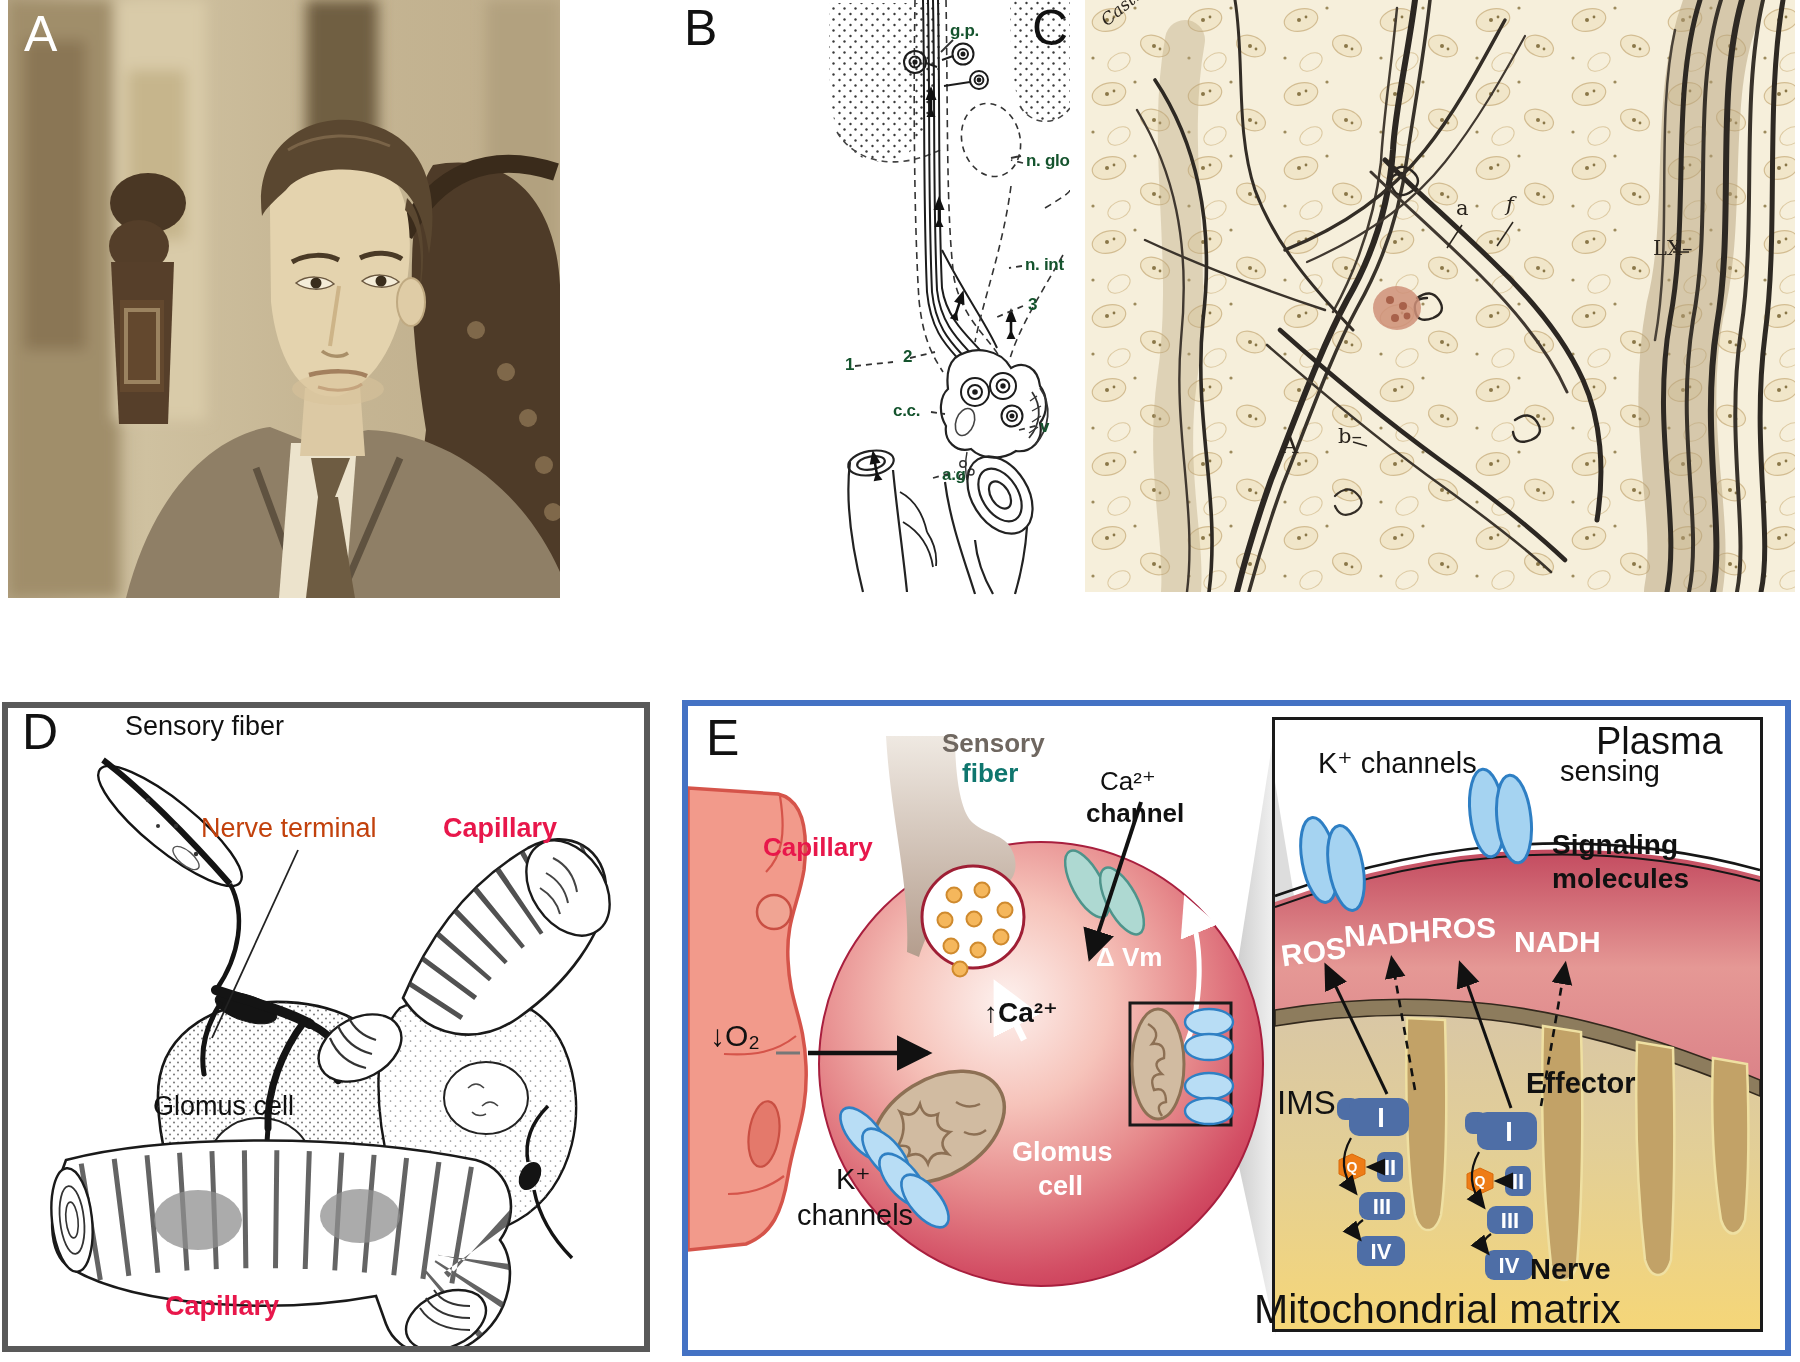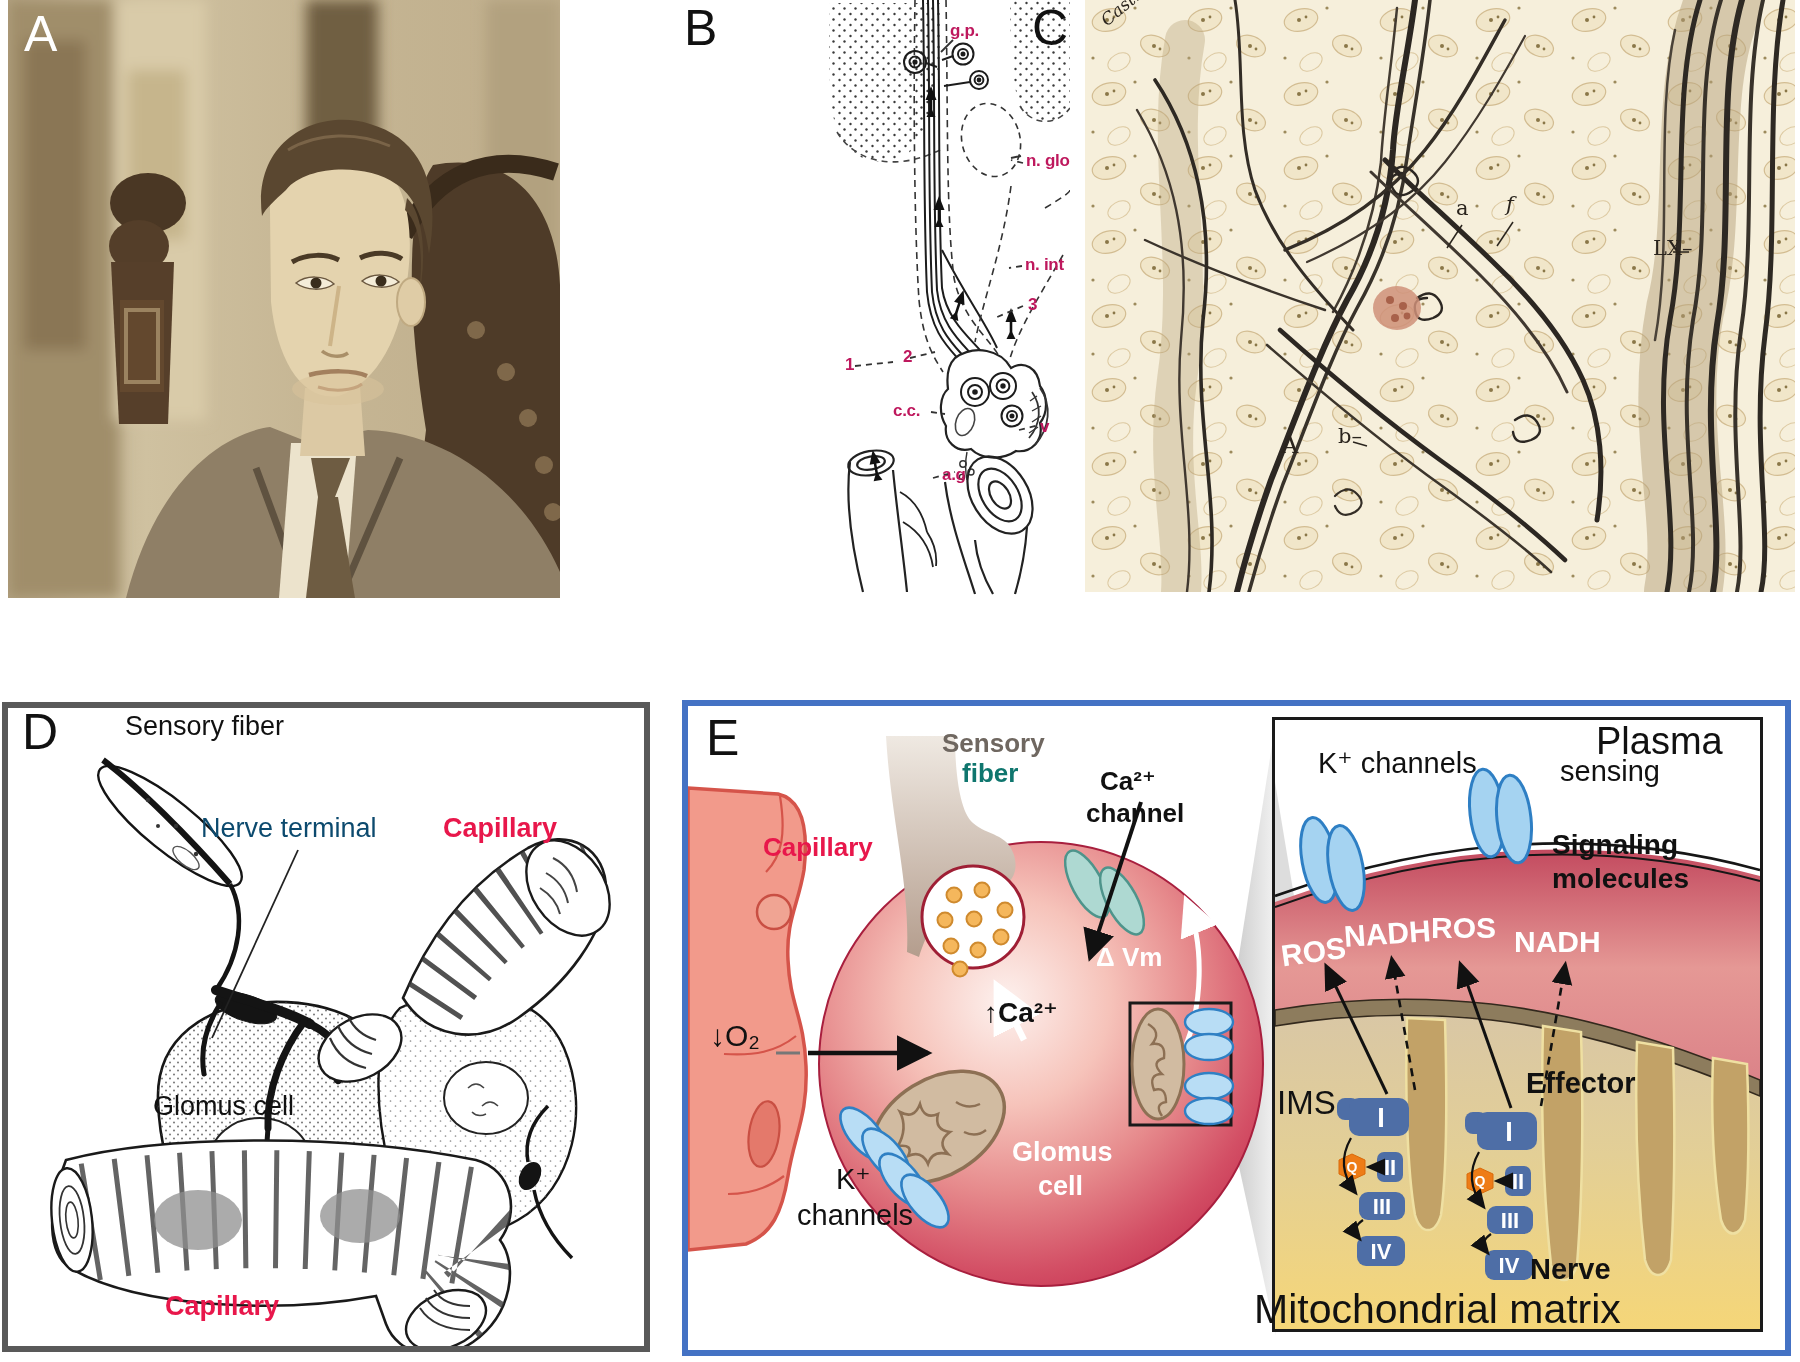--- a/index.html
+++ b/index.html
@@ -2,21 +2,21 @@
 <html><head>
 <meta charset="utf-8">
 <style>
   html,body{margin:0;padding:0;background:#ffffff;}
   .canvas{position:relative;width:1800px;height:1362px;background:#ffffff;overflow:hidden;
           font-family:"Liberation Sans","DejaVu Sans",sans-serif;}
   .t{position:absolute;white-space:nowrap;line-height:1.04;color:#111;
      font-family:"Liberation Sans","DejaVu Sans",sans-serif;}
   .pletter{font-size:50px;font-weight:400;color:#111;}
   .pletter.white{color:#ffffff;}
-  .blbl{font-size:17px;font-weight:700;letter-spacing:-0.3px;color:#be185d;}
+  .blbl{font-size:17px;font-weight:700;letter-spacing:-0.3px;color:#14532d;}
   .clbl{font-family:"DejaVu Serif","Liberation Serif",serif;color:#2a241d;}
   .red{color:#e8174b;font-weight:700;}
   .w{color:#ffffff;}
   .b{font-weight:700;}
   .panel-d-box{position:absolute;left:2px;top:702px;width:648px;height:650px;
      border:6px solid #595959;box-sizing:border-box;background:#ffffff;}
   .panel-e-box{position:absolute;left:682px;top:700px;width:1109px;height:656px;
      border:6px solid #4472c4;box-sizing:border-box;background:#ffffff;}
   .inset-box{position:absolute;left:1272px;top:717px;width:491px;height:615px;
      border:3px solid #1a1a1a;box-sizing:border-box;background:#ffffff;overflow:hidden;}
@@ -346,21 +346,21 @@
       </g>
       <ellipse cx="64" cy="512" rx="20" ry="52" fill="#ffffff" stroke="#1a1a1a" stroke-width="2.4" transform="rotate(-6 64 512)"></ellipse>
       <ellipse cx="64" cy="512" rx="12" ry="34" fill="none" stroke="#333" stroke-width="1.8" transform="rotate(-6 64 512)"></ellipse>
       <ellipse cx="64" cy="512" rx="6" ry="18" fill="none" stroke="#333" stroke-width="1.6" transform="rotate(-6 64 512)"></ellipse>
       <ellipse cx="438" cy="612" rx="42" ry="27" fill="#ffffff" stroke="#1a1a1a" stroke-width="2.4" transform="rotate(-24 438 612)"></ellipse>
       <path d="M412,600 q14,22 50,22 M418,590 q12,20 44,20 M426,582 q10,16 36,16" stroke="#333" stroke-width="2" fill="none"></path>
     </g>
   </svg>
   <div class="t pletter" style="left:22px;top:706px">D</div>
   <div class="t" style="left:125px;top:712px;font-size:27px">Sensory fiber</div>
-  <div class="t" style="left:201px;top:814px;font-size:27px;color:#0c4a6e">Nerve terminal</div>
+  <div class="t" style="left:201px;top:814px;font-size:27px;color:#c2410c">Nerve terminal</div>
   <div class="t red" style="left:443px;top:814px;font-size:27px">Capillary</div>
   <div class="t" style="left:153px;top:1092px;font-size:27px">Glomus cell</div>
   <div class="t red" style="left:165px;top:1292px;font-size:27px">Capillary</div>
 
   <div class="panel-e-box"></div>
   <svg viewBox="0 0 1097 644" style="position:absolute;left:688px;top:706px;width:1097px;height:644px">
     <defs>
       <radialGradient id="gg" cx="0.42" cy="0.36" r="0.78">
         <stop offset="0" stop-color="#fdf1ee"></stop>
           <stop offset="0.3" stop-color="#f6c3ba"></stop>
@@ -535,21 +535,21 @@
         <ellipse cx="212" cy="93" rx="17" ry="44" fill="#a5d3f1" stroke="#2e7fc4" stroke-width="3" transform="rotate(-6 212 93)"></ellipse>
         <ellipse cx="239" cy="99" rx="17" ry="44" fill="#a5d3f1" stroke="#2e7fc4" stroke-width="3" transform="rotate(-6 239 99)"></ellipse>
       </g>
     </svg>
   </div>
 
   <div class="t pletter" style="left:706px;top:712px">E</div>
   <div class="t red" style="left:763px;top:834px;font-size:26px">Capillary</div>
   <div class="t" style="left:942px;top:730px;font-size:26px;font-weight:600;color:#6f6760">Sensory</div>
   <div class="t" style="left:962px;top:760px;font-size:26px;font-weight:600;color:#0f766e">fiber</div>
-  <div class="t" style="left:1100px;top:768px;font-size:26px;font-weight:700">Ca²⁺</div>
+  <div class="t" style="left:1100px;top:768px;font-size:26px;font-weight:400">Ca²⁺</div>
   <div class="t" style="left:1086px;top:800px;font-size:26px;font-weight:700">channel</div>
   <div class="t w b" style="left:1096px;top:944px;font-size:26px">Δ Vm</div>
   <div class="t b" style="left:984px;top:998px;font-size:28px">↑Ca²⁺</div>
   <div class="t" style="left:710px;top:1020px;font-size:30px">↓O₂</div>
   <div class="t" style="left:836px;top:1164px;font-size:29px">K⁺</div>
   <div class="t" style="left:797px;top:1200px;font-size:29px">channels</div>
   <div class="t w b" style="left:1012px;top:1138px;font-size:27px">Glomus</div>
   <div class="t w b" style="left:1038px;top:1172px;font-size:27px">cell</div>
 
   <div class="t" style="left:1318px;top:748px;font-size:29px">K⁺ channels</div>

